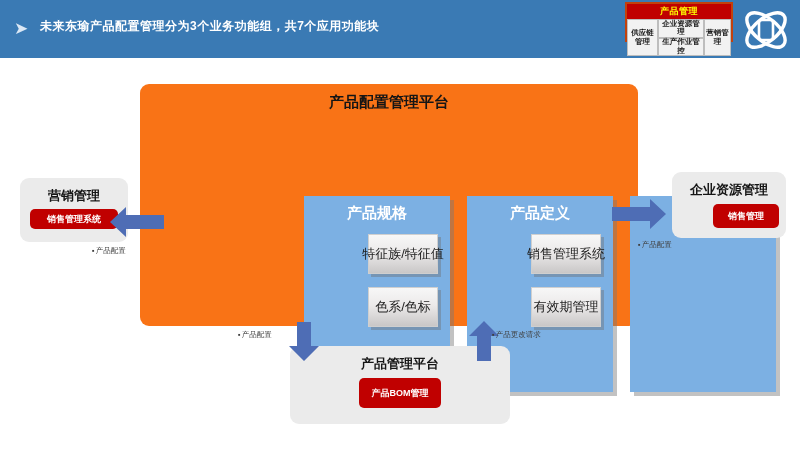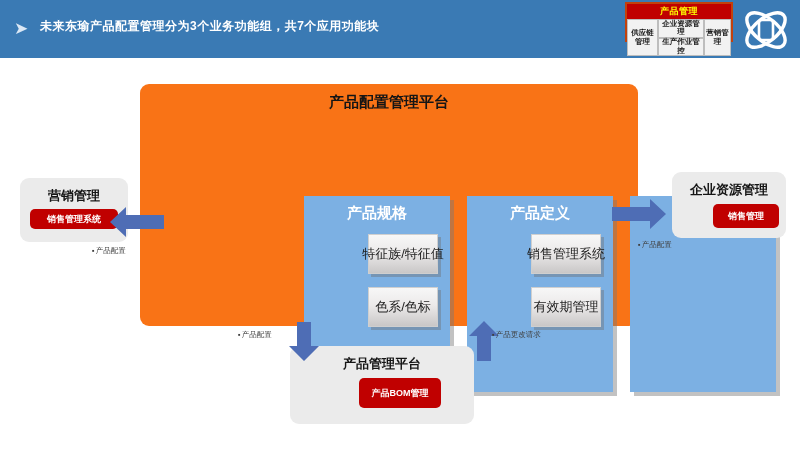--- a/index.html
+++ b/index.html
@@ -93,21 +93,21 @@
   }
   .redbtn{
     background:#c00000;border-radius:5px;color:#ffffff;
     font-size:9px;font-weight:bold;white-space:nowrap;
     display:flex;align-items:center;justify-content:center;
   }
   #box-marketing{left:20px;top:178px;width:108px;height:64px;}
   #box-marketing .redbtn{position:absolute;left:10px;top:31px;width:88px;height:20px;}
   #box-erp{left:672px;top:172px;width:114px;height:66px;}
   #box-erp .redbtn{position:absolute;left:41px;top:32px;width:66px;height:24px;}
-  #box-pmp{left:290px;top:346px;width:184px;height:78px;}
+  #box-pmp{left:290px;top:346px;width:220px;height:78px;}
   #box-pmp .redbtn{position:absolute;top:32px;width:82px;height:30px;}
   #box-pmp .b1{left:22px;margin-left:47px;}
   #box-pmp .b2{left:122px;}
   
   .arrow{position:absolute;}
   .note{
     position:absolute;font-size:7.5px;color:#3f3f3f;white-space:nowrap;
   }
   .note::before{content:"\25AA";margin-right:1px;color:#3f3f3f;}
 </style>

